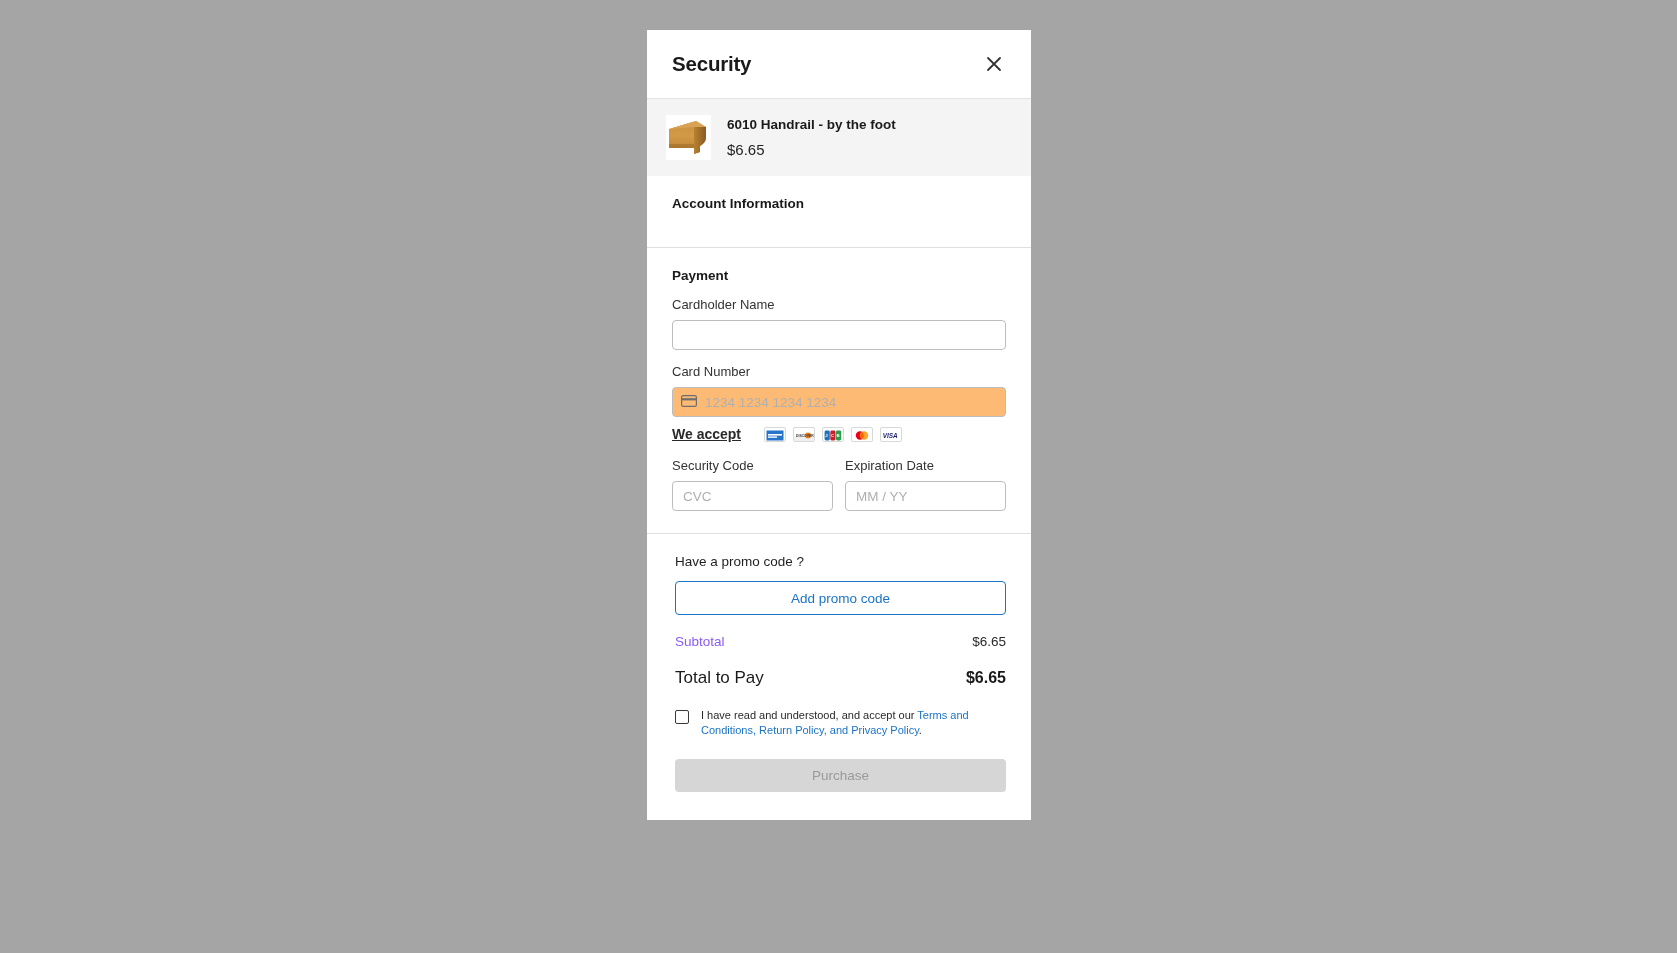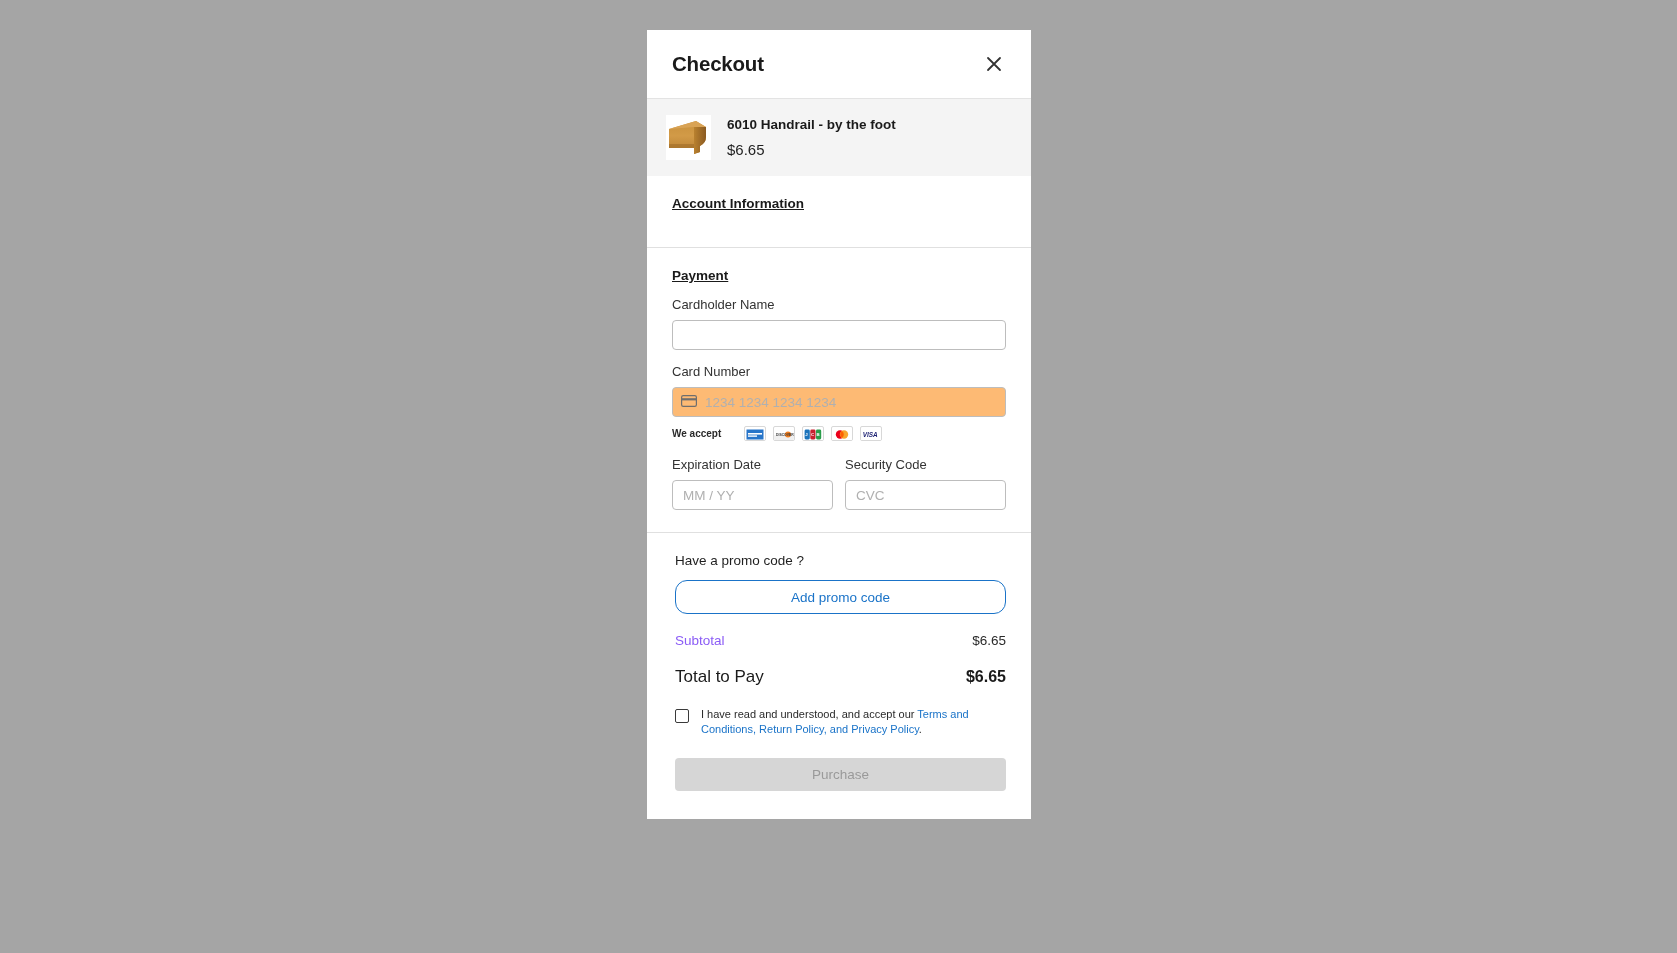--- a/index.html
+++ b/index.html
@@ -73,21 +73,20 @@
   .section {
     padding: 20px 25px 22px 25px;
     border-bottom: 1px solid #e0e0e0;
   }
   .section.last { border-bottom: none; padding-bottom: 28px; padding-left: 28px; }
   .section-title {
     font-size: 13.5px;
     font-weight: bold;
     color: #1a1a1a;
     margin-bottom: 14px;
-    text-decoration: underline;
   }
   .field-label {
     font-size: 13px;
     color: #333333;
     margin-bottom: 8px;
     display: block;
   }
   .field { margin-bottom: 14px; }
   .field:last-child { margin-bottom: 0; }
   .text-input {
@@ -125,24 +124,25 @@
   .card-input-wrap input::placeholder { color: #b0b0b0; }
   
   .we-accept {
     display: flex;
     align-items: center;
     gap: 7px;
     margin-top: 9px;
     margin-bottom: 16px;
   }
   .we-accept-label {
-    font-size: 10px;
+    font-size: 14px;
     font-weight: bold;
     color: #2a2a2a;
     margin-right: 16px;
+    text-decoration: underline;
   }
   .brand {
     width: 22px; height: 15px;
     border-radius: 2px;
     border: 1px solid #d8d8d8;
     background: #fff;
     display: block;
     overflow: hidden;
   }
   
@@ -151,21 +151,21 @@
   
   .promo-label {
     font-size: 13.5px;
     color: #1f1f1f;
     margin-bottom: 12px;
   }
   .promo-btn {
     width: 100%;
     height: 34px;
     border: 1px solid #1a73c8;
-    border-radius: 12px;
+    border-radius: 4px;
     background: #ffffff;
     color: #1a73c8;
     font-size: 13.5px;
     font-family: "Liberation Sans", sans-serif;
     cursor: pointer;
     display: flex; align-items: center; justify-content: center;
   }
   
   .total-row {
     display: flex;
@@ -218,21 +218,21 @@
   }
 </style>
 </head>
 <body>
 
 <div class="overlay">
 
   <div class="modal">
 
     <div class="modal-header">
-      <div class="modal-title">Checkout</div>
+      <div class="modal-title">Security</div>
       <button class="close-btn">
         <span>
           <svg width="18" height="18" viewBox="0 0 18 18">
             <path d="M3 3 L15 15 M15 3 L3 15" stroke="#333" stroke-width="1.8" stroke-linecap="round"></path>
           </svg>
         </span>
       </button>
     </div>
 
     <div class="product-row">
@@ -332,26 +332,26 @@
         <span class="brand">
           <svg width="20" height="13" viewBox="0 0 20 13">
             <rect width="20" height="13" fill="#ffffff"></rect>
             <text x="1.8" y="9.4" font-family="Liberation Sans, sans-serif" font-size="6.4" font-style="italic" font-weight="bold" fill="#1a1f71">VISA</text>
           </svg>
         </span>
       </div>
 
       <div class="two-col">
         <div>
+          <label class="field-label">Security Code</label>
+          <input class="text-input" type="text" value="" placeholder="CVC" style="">
+        </div>
+        <div>
           <label class="field-label">Expiration Date</label>
           <input class="text-input" type="text" value="" placeholder="MM / YY" style="">
-        </div>
-        <div>
-          <label class="field-label">Security Code</label>
-          <input class="text-input" type="text" value="" placeholder="CVC" style="">
         </div>
       </div>
     </div>
 
     <div class="section last">
       <div class="promo-label">Have a promo code ?</div>
       <button class="promo-btn">Add promo code</button>
 
       <div class="total-row">
         <span class="subtotal-label">Subtotal</span>

